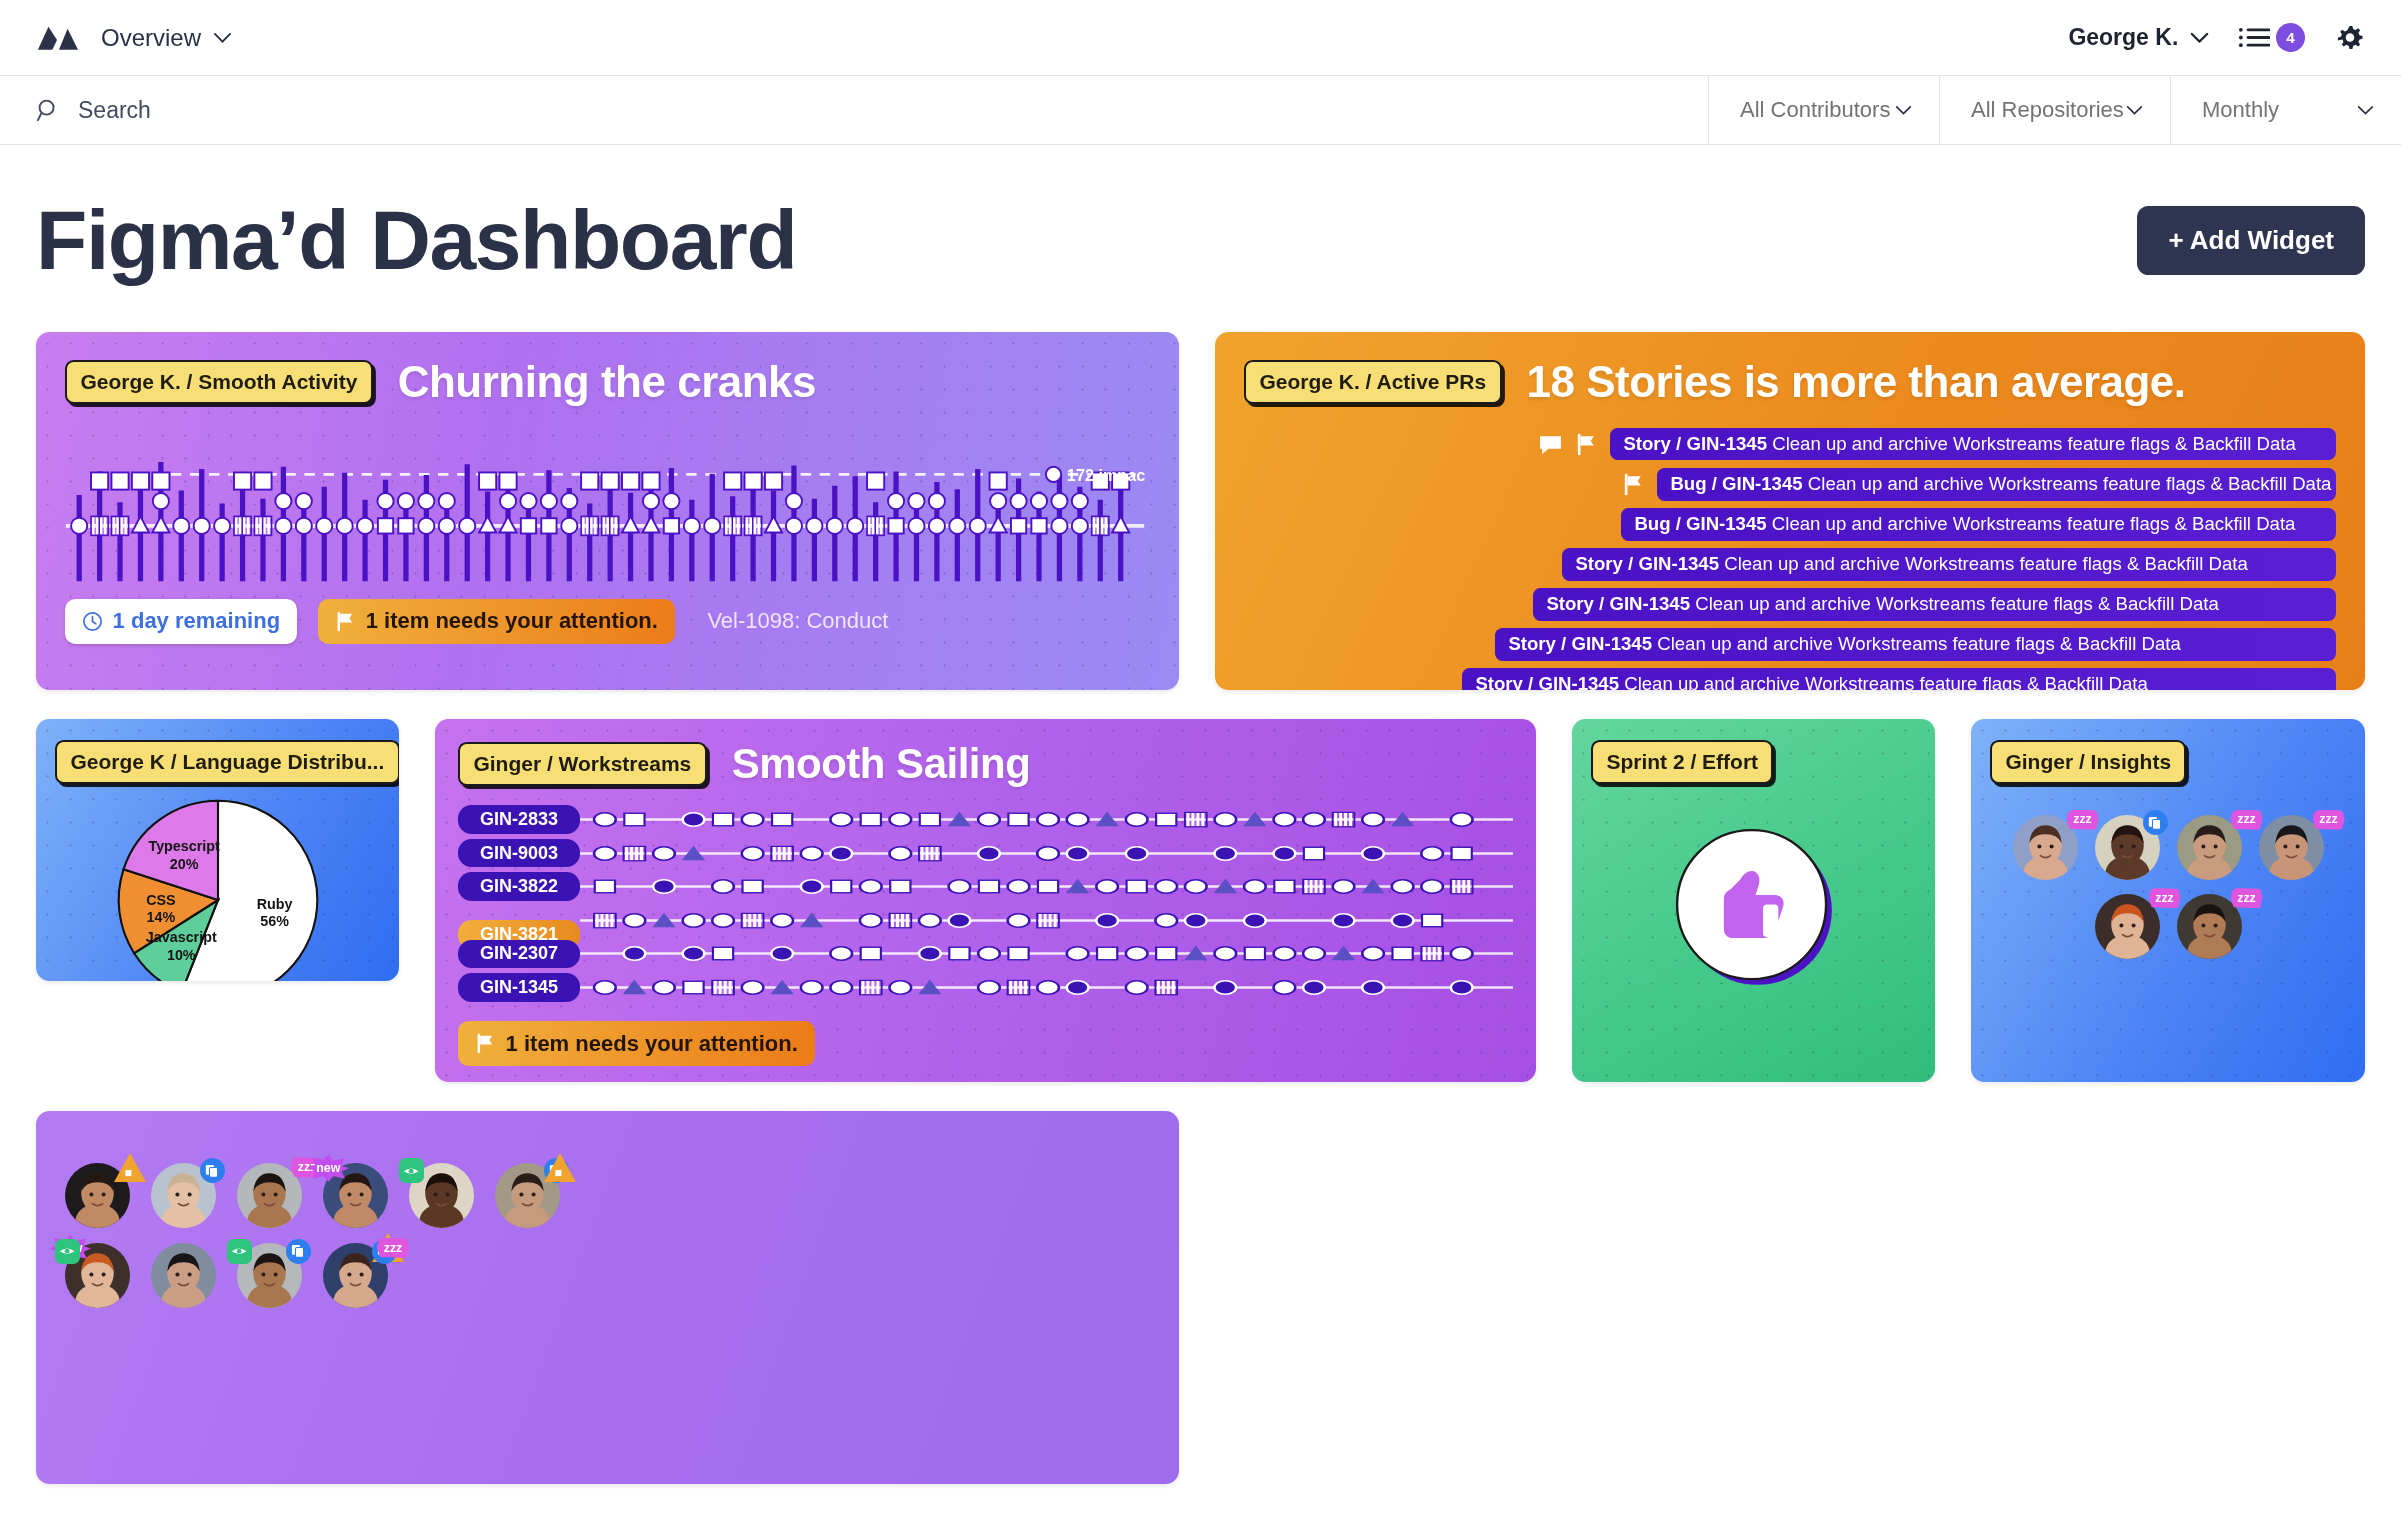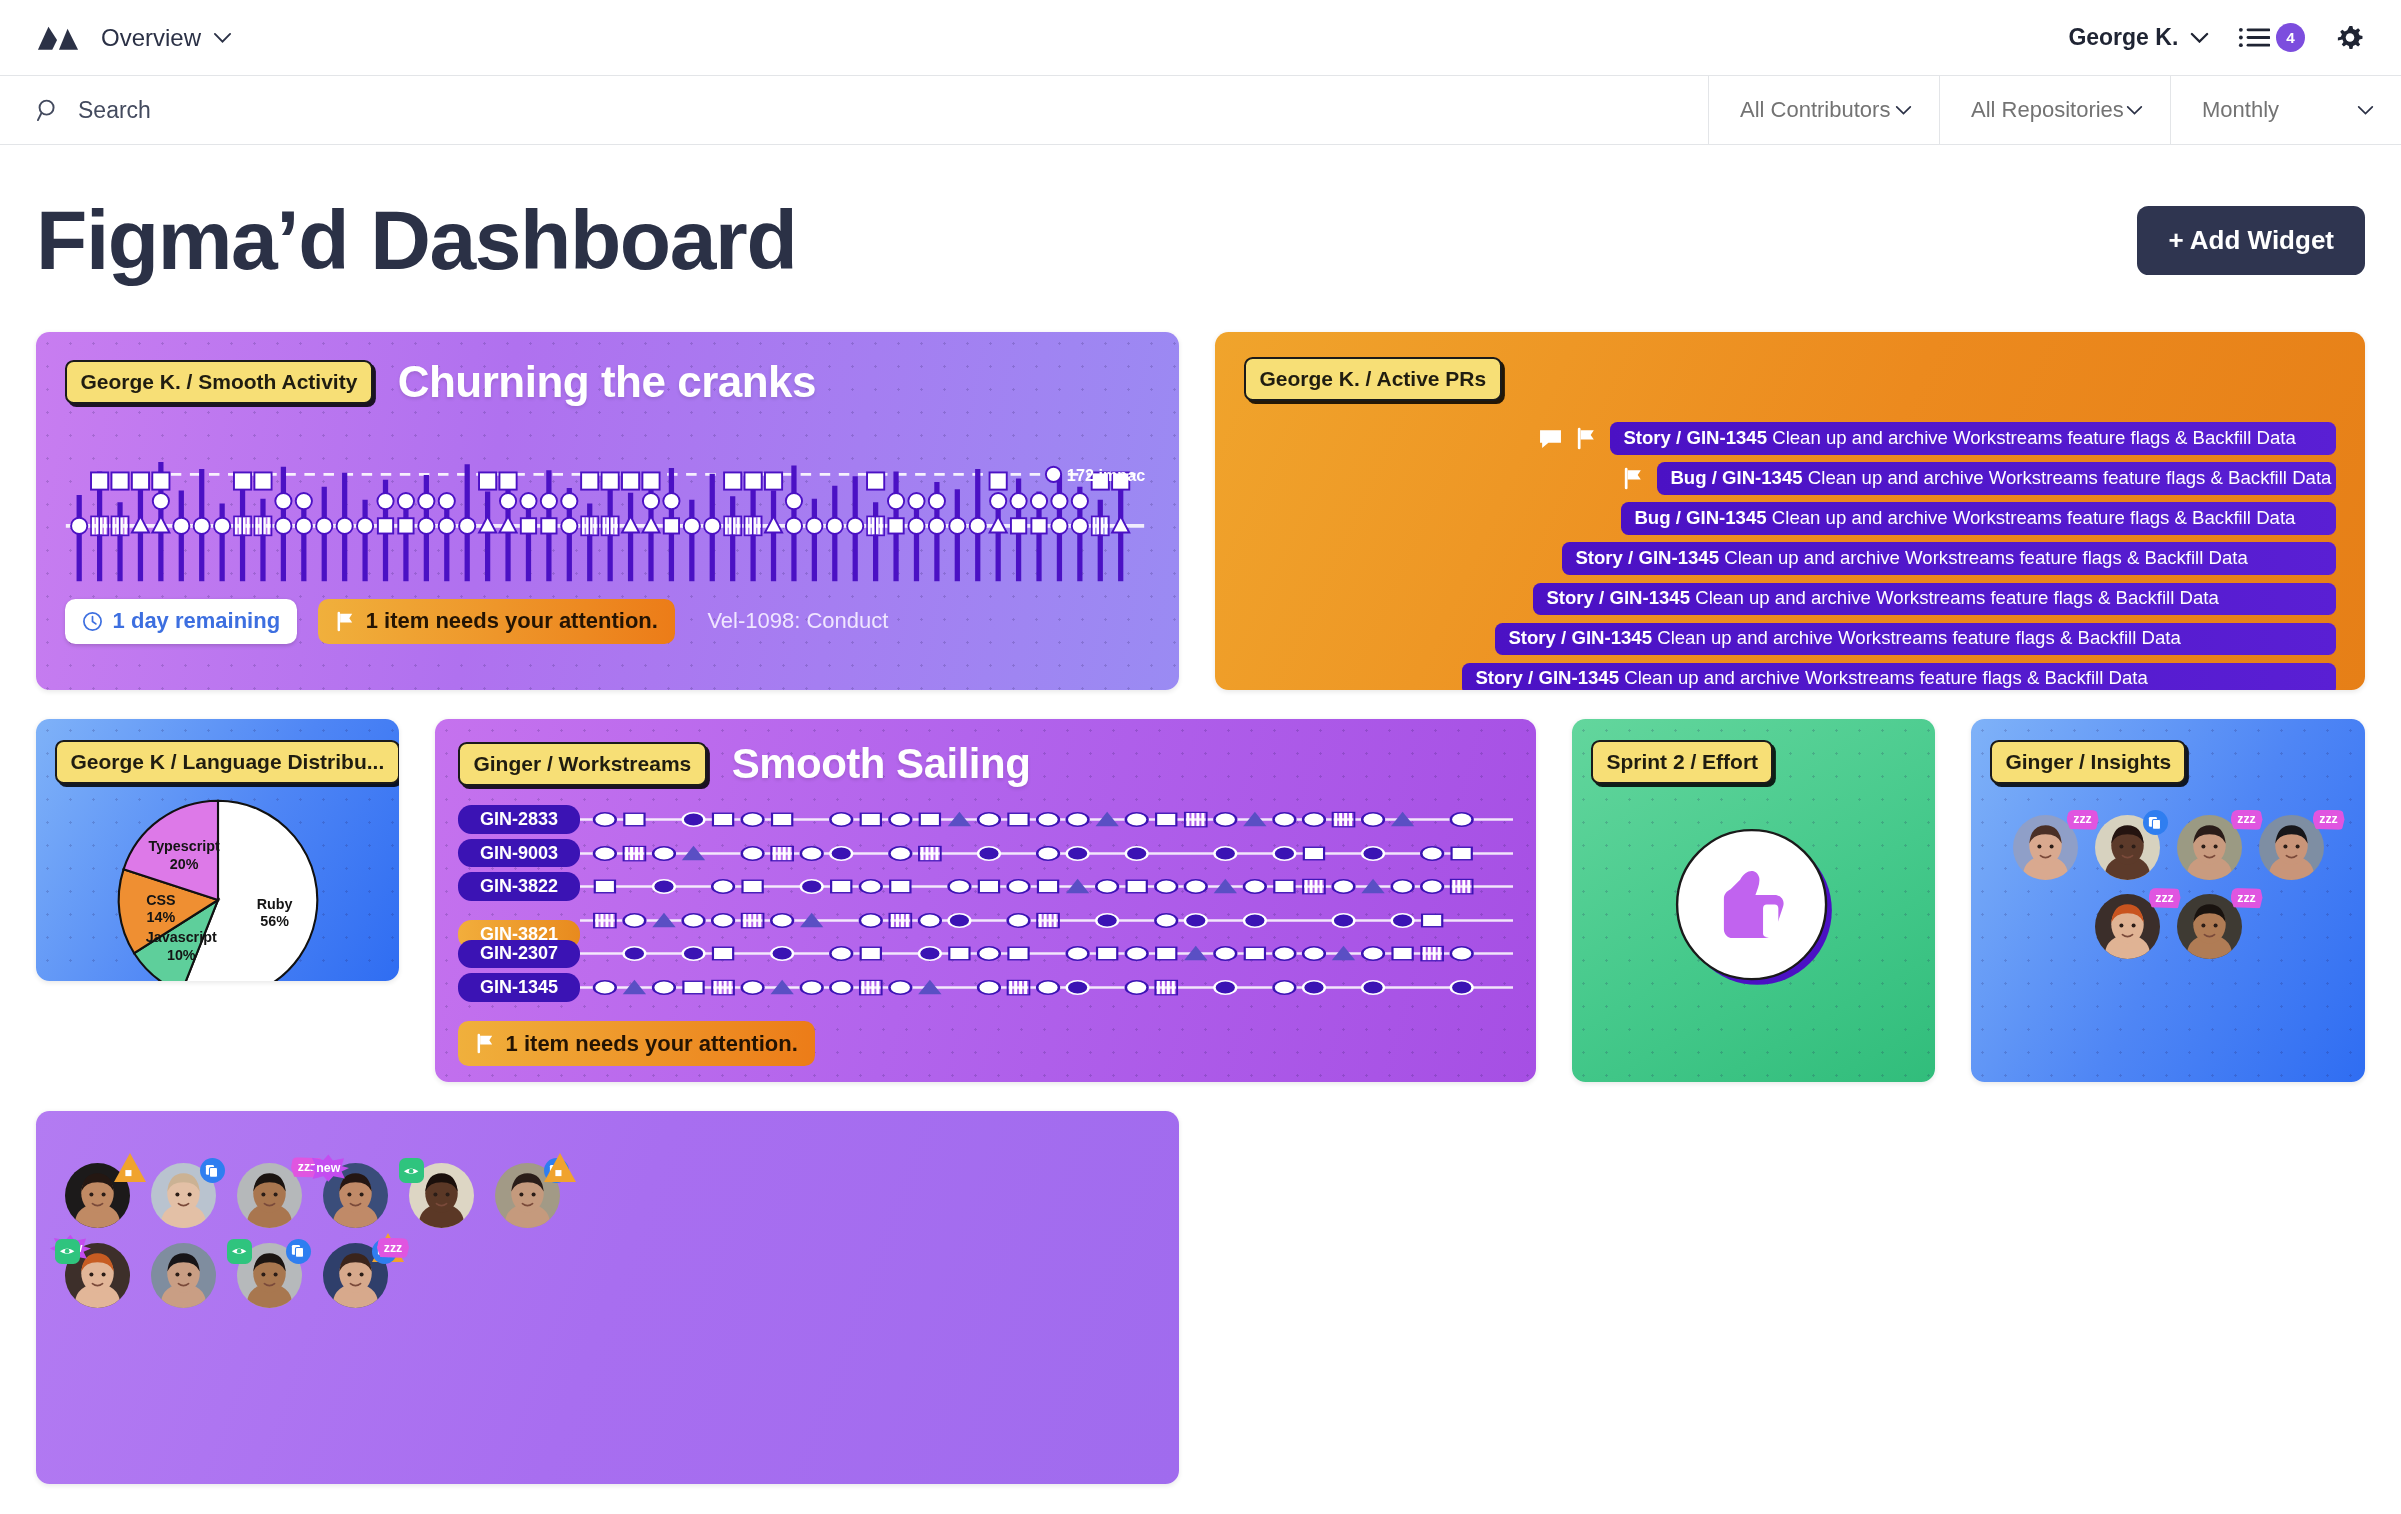--- a/index.html
+++ b/index.html
@@ -539,20 +539,21 @@
           </span>
           <span class="act-ref">Vel-1098: Conduct</span>
         </div>
       </div>
     </div>
 
     <div class="card c-prs">
       <div class="card-inner">
         <div class="card-head">
           <span class="tag">George K. / Active PRs</span>
+          <span class="card-headline">18 Stories is more than average.</span>
         </div>
         <div class="pr-list" id="pr-list">
             <div class="pr-row">
               <svg class="pr-ic" viewBox="0 0 24 22">
                 <path d="M2 3 h20 v12 h-12 l-6 5 v-5 h-2 z" fill="#fff"></path>
               </svg>
               <svg class="pr-ic" viewBox="0 0 22 22">
                 <path d="M4 2 V20" stroke="#fff" stroke-width="2.6" stroke-linecap="round"></path>
                 <path d="M5.4 3 H18 L15 7.6 L18 12 H5.4 Z" fill="#fff"></path>
               </svg>

